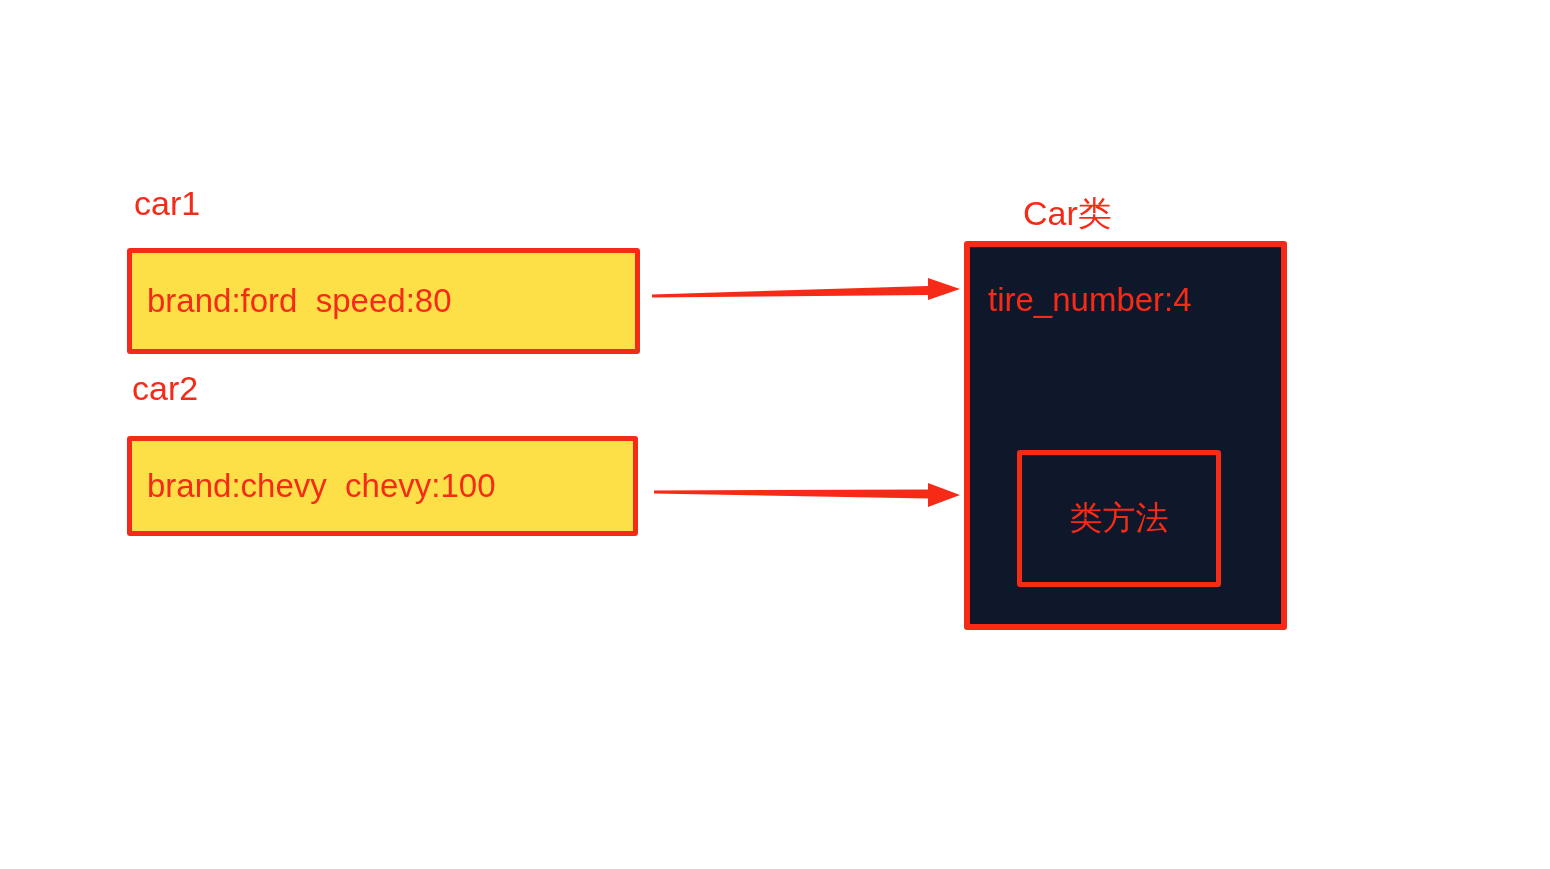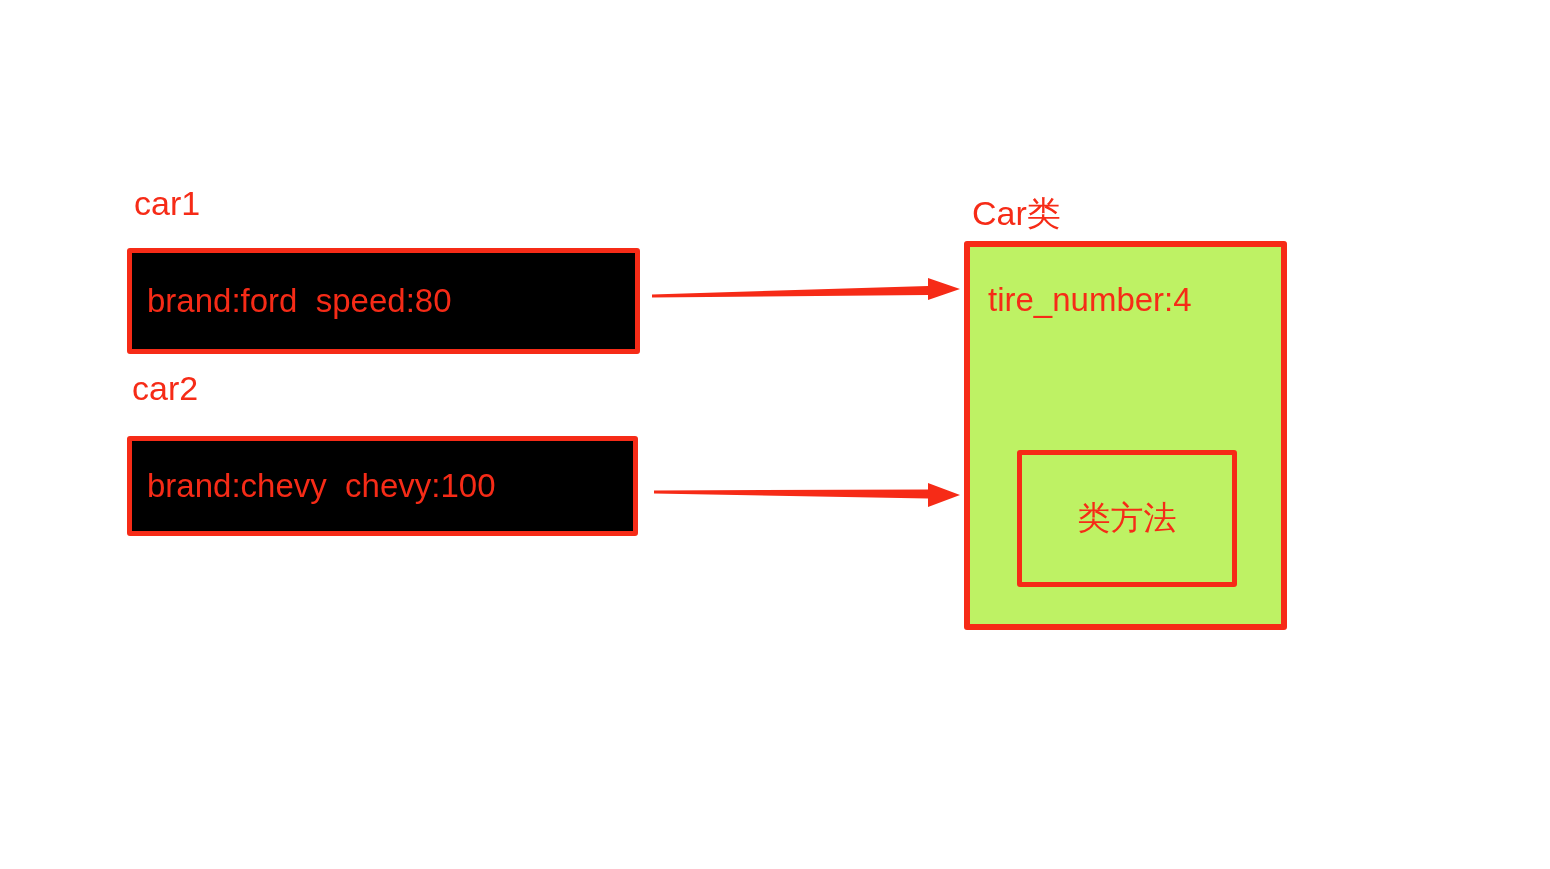--- a/index.html
+++ b/index.html
@@ -12,52 +12,52 @@
   .diagram-label {
     font-size: 34px;
     color: var(--accent);
     white-space: pre;
     line-height: 1;
   }
 
   .node-box {
     border: 5px solid var(--accent);
     border-radius: 3px;
-    background: #000000;
+    background: #fde047;
     display: flex;
     align-items: center;
   }
 
   .node-text {
     font-size: 33px;
     color: var(--accent);
     white-space: pre;
     padding-left: 15px;
   }
 
   .class-box {
     border: 6px solid var(--accent);
     border-radius: 3px;
-    background: #bef264;
+    background: #0f172a;
     padding-left: 24px;
   }
 
   .class-attr {
     position: absolute;
     left: 18px;
     top: 34px;
     font-size: 33px;
     white-space: pre;
   }
 
   .method-box {
     position: absolute;
     left: 47px;
     top: 203px;
-    width: 220px;
+    width: 204px;
     height: 137px;
     border: 5px solid var(--accent);
     border-radius: 3px;
     display: flex;
     align-items: center;
     justify-content: center;
     font-family: Liberation Serif, serif;
   }
 
   .method-text {
@@ -80,21 +80,21 @@
 <div class="abs node-box" style="left:127px; top:248px; width:513px; height:106px;">
   <span class="node-text">brand:ford  speed:80</span>
 </div>
 
 <div class="abs diagram-label" style="left:132px; top:371px;">car2</div>
 
 <div class="abs node-box" style="left:127px; top:436px; width:511px; height:100px;">
   <span class="node-text">brand:chevy  chevy:100</span>
 </div>
 
-<div class="abs diagram-label" style="left:972px; top:196px;">Car类</div>
+<div class="abs diagram-label" style="left:1023px; top:196px;">Car类</div>
 
 <div class="abs class-box" style="left:964px; top:241px; width:323px; height:389px;">
   <span class="class-attr">tire_number:4</span>
   <div class="method-box">
     <span class="method-text">类方法</span>
   </div>
 </div>
 
 <svg id="arrow-layer" viewBox="0 0 1550 869" xmlns="http://www.w3.org/2000/svg">
   <polygon fill="#f62b17" points="652,294.5 928,286 928,278 960,289 928,300 928,295 652,297.5"></polygon>

